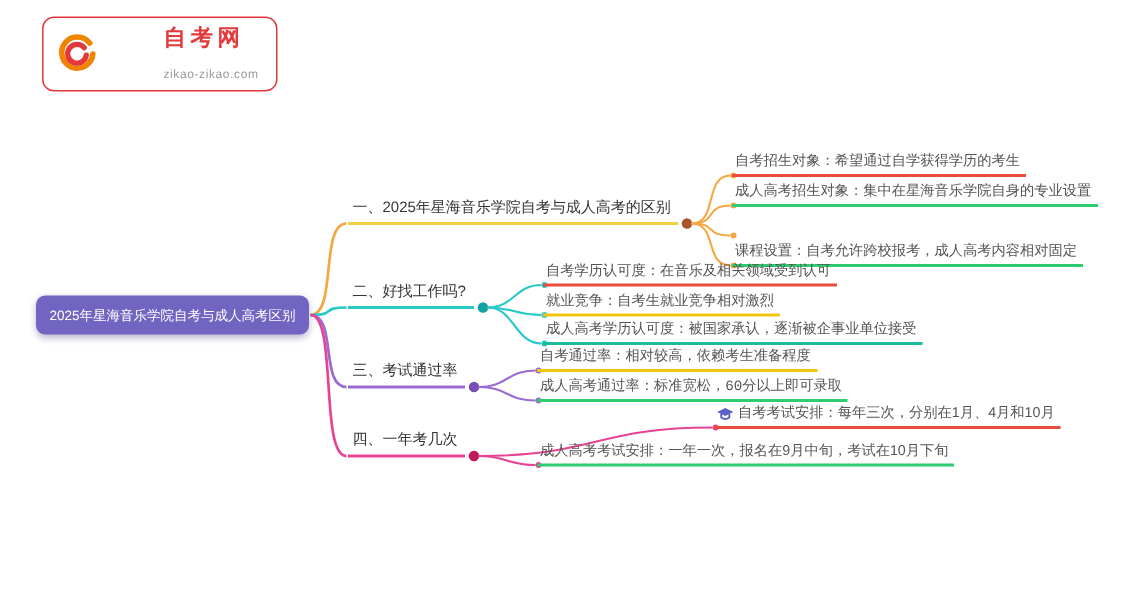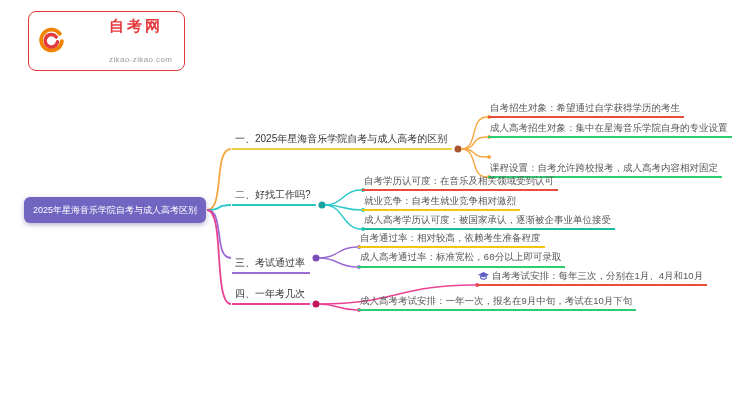--- a/index.html
+++ b/index.html
@@ -3,21 +3,21 @@
 <meta charset="utf-8">
 <style>
   *{box-sizing:border-box;margin:0;padding:0}
   html,body{background:#fff}
   body{font-family:"Liberation Sans","DejaVu Sans",sans-serif}
   #mindmap{position:relative;width:750px;height:410px;background:#fff;overflow:hidden}
   #links{position:absolute;left:0;top:0;pointer-events:none;z-index:1}
   .logo{position:absolute;left:28px;top:11px;display:flex;align-items:center;gap:7px;
         padding:6px 12px 6px 9px;border:1px solid #e4393c;border-radius:8px;background:#fff;z-index:3}
   .logo-title{color:#e4393c;font-size:15px;font-weight:bold;letter-spacing:3px;line-height:1.1}
-  .logo-domain{color:#999;font-size:8px;margin-top:20px;letter-spacing:.4px}
+  .logo-domain{color:#999;font-size:8px;margin-top:10px;letter-spacing:.4px}
   .root-node{position:absolute;background:#7165c1;color:#fff;font-size:9px;line-height:1.35;
              padding:7px 9px;border-radius:6px;white-space:nowrap;z-index:2;
              box-shadow:0 2px 5px rgba(60,50,120,.35)}
   .branch-node{position:absolute;font-size:10px;color:#333;line-height:1.3;
                padding:2px 5px 3px 3px;border-bottom:2px solid #999;white-space:nowrap;z-index:2}
   .leaf-node{position:absolute;font-size:9.5px;color:#555;line-height:1.3;
              padding:1px 4px 2px 2px;border-bottom:2px solid #999;white-space:nowrap;z-index:2;
              display:flex;gap:3px}
   .leaf-icon{display:inline-flex;align-items:center}
 </style>
@@ -85,21 +85,21 @@
     <div class="branch-node" style="left: 232px; top: 186px; border-bottom-color: rgb(43, 200, 200);">二、好找工作吗?</div>
     <div class="leaf-node" style="left: 362px; top: 174px; border-bottom-color: rgb(231, 76, 60);">
       <span>自考学历认可度：在音乐及相关领域受到认可</span>
     </div>
     <div class="leaf-node" style="left: 362px; top: 194px; border-bottom-color: rgb(241, 196, 15);">
       <span>就业竞争：自考生就业竞争相对激烈</span>
     </div>
     <div class="leaf-node" style="left: 362px; top: 213px; border-bottom-color: rgb(26, 188, 156);">
       <span>成人高考学历认可度：被国家承认，逐渐被企事业单位接受</span>
     </div>
-    <div class="branch-node" style="left: 232px; top: 239px; border-bottom-color: rgb(155, 107, 212); margin-top: 15px;">三、考试通过率</div>
+    <div class="branch-node" style="left: 232px; top: 239px; border-bottom-color: rgb(155, 107, 212);">三、考试通过率</div>
     <div class="leaf-node" style="left: 358px; top: 231px; border-bottom-color: rgb(241, 196, 15);">
       <span>自考通过率：相对较高，依赖考生准备程度</span>
     </div>
     <div class="leaf-node" style="left: 358px; top: 251px; border-bottom-color: rgb(46, 204, 113); font-family: Liberation Mono, monospace;">
       <span>成人高考通过率：标准宽松，60分以上即可录取</span>
     </div>
     <div class="branch-node" style="left: 232px; top: 285px; border-bottom-color: rgb(232, 67, 147);">四、一年考几次</div>
     <div class="leaf-node" style="left: 476px; top: 269px; border-bottom-color: rgb(231, 76, 60);">
       <span class="leaf-icon">
         <svg viewBox="0 0 12 10" width="11" height="9">

